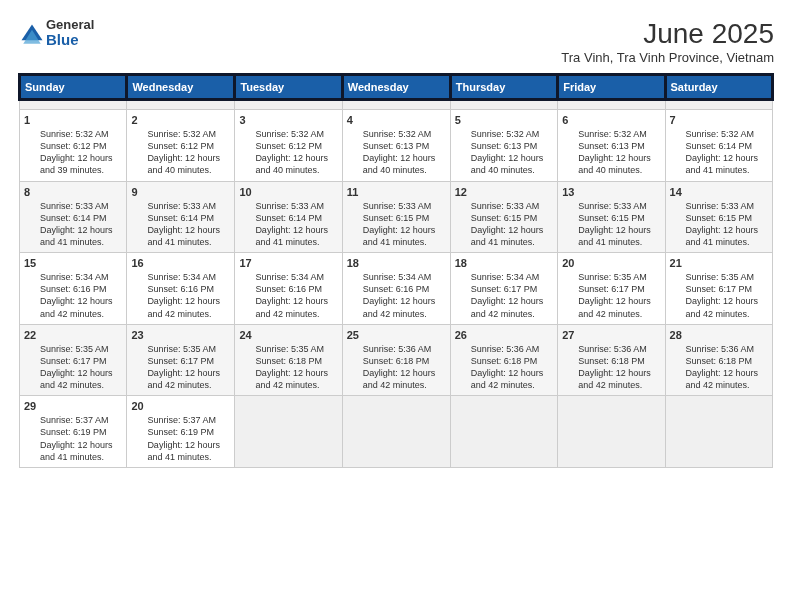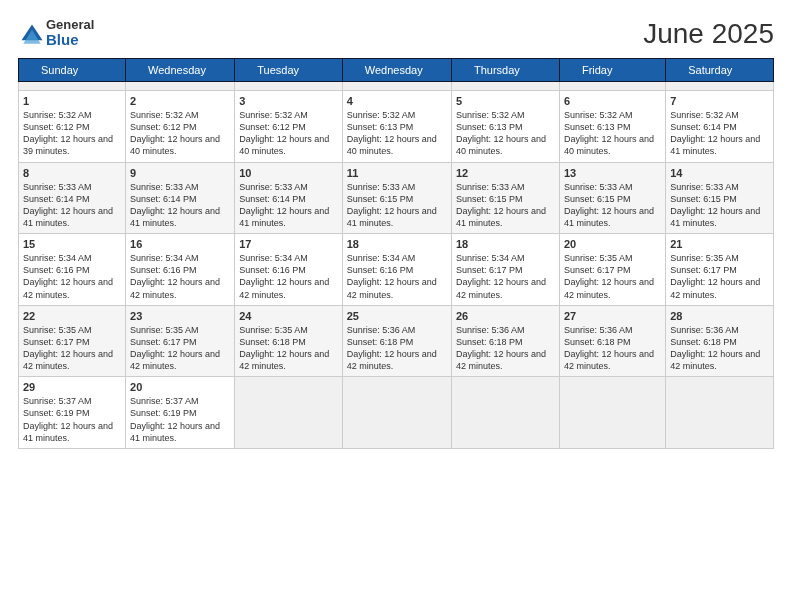--- a/index.html
+++ b/index.html
@@ -58,25 +58,25 @@
       color: #333;
     }
     .calendar {
       width: 100%;
       border-collapse: collapse;
       font-size: 10px;
     }
     .calendar thead th {
       background: #1a5fa8;
       color: #fff;
-      padding: 5px 22px;
+      padding: 5px 4px;
       text-align: left;
       font-size: 11px;
-      font-weight: normal;
-      border: 1px solid #0f172a;
+      font-weight: bold;
+      border: 3px solid #0f172a;
     }
     .calendar tbody td {
       vertical-align: top;
       padding: 4px 4px;
       border: 1px solid #ccc;
       width: 110px;
       min-height: 75px;
       background: #fff;
     }
     .calendar tbody tr:nth-child(odd) td {
@@ -88,20 +88,21 @@
     .day-num {
       font-size: 11px;
       font-weight: bold;
       color: #333;
       margin-bottom: 2px;
     }
     .day-info {
       font-size: 9px;
       color: #333;
       line-height: 1.35;
+      margin-left: 16px;
     }
     .empty-cell {
       background: #f0f0f0 !important;
     }
   </style>
 </head>
 <body>
 
 <div class="page">
   <div class="header">
@@ -110,20 +111,21 @@
         <polygon points="16,4 28,22 4,22" fill="#1a5fa8"></polygon>
         <polygon points="16,10 26,26 6,26" fill="#4a9fd4" opacity="0.7"></polygon>
       </svg>
       <div class="logo-text">
         <span class="logo-general">General</span>
         <span class="logo-blue">Blue</span>
       </div>
     </div>
     <div class="title-block">
       <div class="main-title">June 2025</div>
+      <div class="subtitle">Tra Vinh, Tra Vinh Province, Vietnam</div>
     </div>
   </div>
 
   <table class="calendar">
     <thead>
       <tr>
         <th>Sunday</th>
         <th>Wednesday</th>
         <th>Tuesday</th>
         <th>Wednesday</th>

